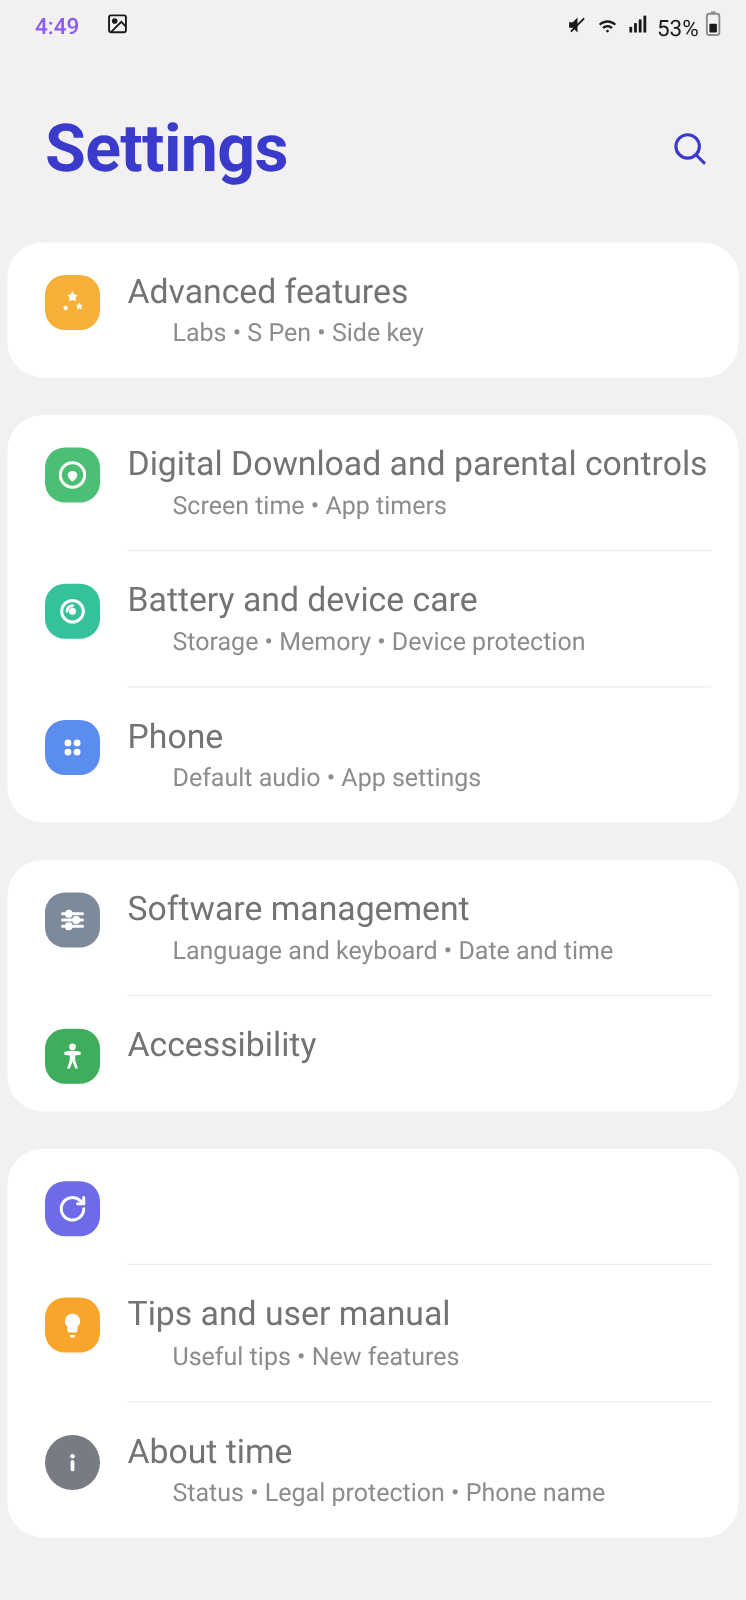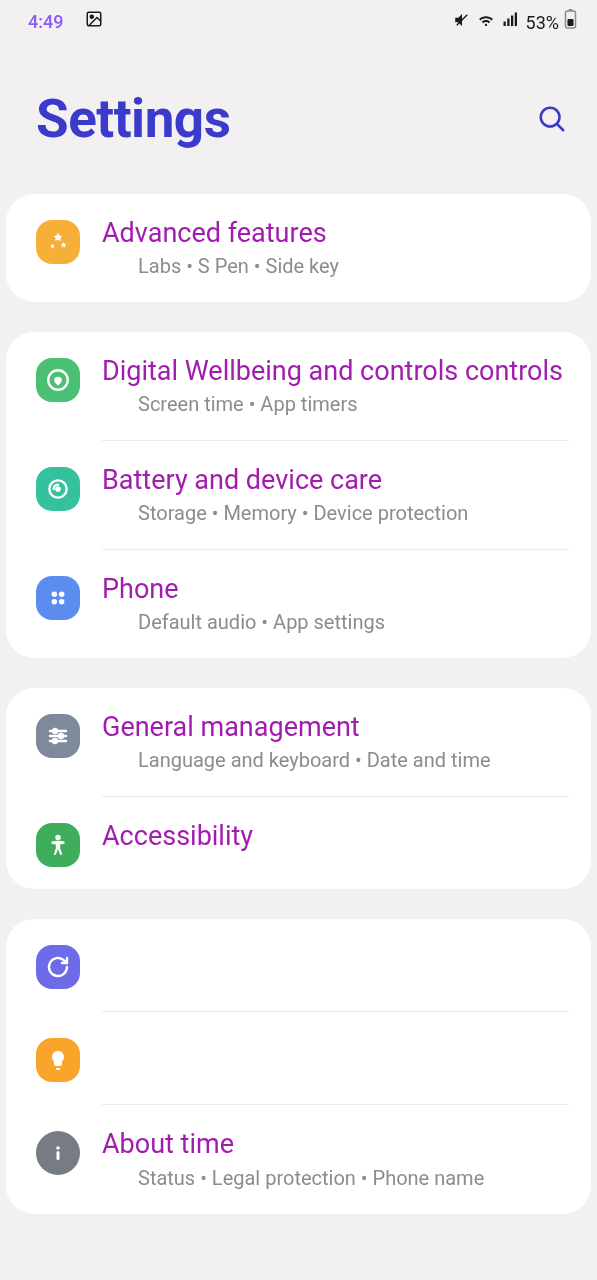--- a/index.html
+++ b/index.html
@@ -85,21 +85,21 @@
     }
     .item-text {
       flex: 1;
       display: flex;
       flex-direction: column;
       gap: 2px;
     }
     .item-title {
       font-size: 27px;
       font-weight: 400;
-      color: #a21caf;
+      color: #737373;
       line-height: 1.3;
     }
     .item-sub {
       font-size: 20px;
       color: #8c8c8c;
       line-height: 1.35;
       margin-left: 36px;
     }
     .divider {
       height: 1px;
@@ -190,21 +190,21 @@
 
 <div class="group">
   <div class="item">
     <div class="item-icon ic-green ic-squircle">
       <svg width="26" height="26" viewBox="0 0 24 24" fill="none" stroke="#fff" stroke-width="2.2">
           <circle cx="12" cy="12" r="9"></circle>
           <path d="M8.5 12c0-2 1.5-3 3.5-3s3.5 1 3.5 3c0 2.5-3.5 5-3.5 5s-3.5-2.5-3.5-5z" fill="#fff" stroke="none"></path>
         </svg>
     </div>
     <div class="item-text">
-      <div class="item-title">Digital Wellbeing and controls controls</div>
+      <div class="item-title">Digital Download and parental controls</div>
       <div class="item-sub">Screen time  •  App timers</div>
     </div>
   </div>
   <div class="divider"></div>
   <div class="item">
     <div class="item-icon ic-teal ic-squircle">
       <svg width="26" height="26" viewBox="0 0 24 24" fill="none" stroke="#fff" stroke-width="2.2" stroke-linecap="round">
           <circle cx="12" cy="12" r="8"></circle>
           <path d="M12 8a4 4 0 0 0-4 4"></path>
           <circle cx="12" cy="12" r="1.5" fill="#fff"></circle>
@@ -238,21 +238,21 @@
       <svg width="24" height="24" viewBox="0 0 24 24" fill="none" stroke="#fff" stroke-width="2.4" stroke-linecap="round">
           <line x1="4" y1="7" x2="20" y2="7"></line>
           <line x1="4" y1="12" x2="20" y2="12"></line>
           <line x1="4" y1="17" x2="20" y2="17"></line>
           <circle cx="9" cy="7" r="2" fill="#fff"></circle>
           <circle cx="15" cy="12" r="2" fill="#fff"></circle>
           <circle cx="9" cy="17" r="2" fill="#fff"></circle>
         </svg>
     </div>
     <div class="item-text">
-      <div class="item-title">General management</div>
+      <div class="item-title">Software management</div>
       <div class="item-sub">Language and keyboard  •  Date and time</div>
     </div>
   </div>
   <div class="divider"></div>
   <div class="item">
     <div class="item-icon ic-green2 ic-squircle">
       <svg width="26" height="26" viewBox="0 0 24 24" fill="#fff">
           <circle cx="12" cy="5" r="2.5"></circle>
           <path d="M12 8c-3 0-6 .8-6 .8v2l4 .7v3.5L8 21h2l2-5 2 5h2l-2-6v-3.5l4-.7v-2s-3-.8-6-.8z"></path>
         </svg>
@@ -272,20 +272,24 @@
         </svg>
     </div>
   </div>
   <div class="divider"></div>
   <div class="item">
     <div class="item-icon ic-orange2 ic-squircle">
       <svg width="24" height="24" viewBox="0 0 24 24" fill="#fff">
           <path d="M12 3a6 6 0 0 0-4 10.5V16a2 2 0 0 0 2 2h4a2 2 0 0 0 2-2v-2.5A6 6 0 0 0 12 3zm-2 17h4v1a1 1 0 0 1-1 1h-2a1 1 0 0 1-1-1v-1z"></path>
         </svg>
     </div>
+    <div class="item-text">
+      <div class="item-title">Tips and user manual</div>
+      <div class="item-sub">Useful tips  •  New features</div>
+    </div>
   </div>
   <div class="divider"></div>
   <div class="item">
     <div class="item-icon ic-gray2 ic-round">
       <svg width="24" height="24" viewBox="0 0 24 24" fill="#fff">
           <circle cx="12" cy="7" r="1.8"></circle>
           <rect x="10.5" y="10" width="3" height="9" rx="1.5"></rect>
         </svg>
     </div>
     <div class="item-text">

